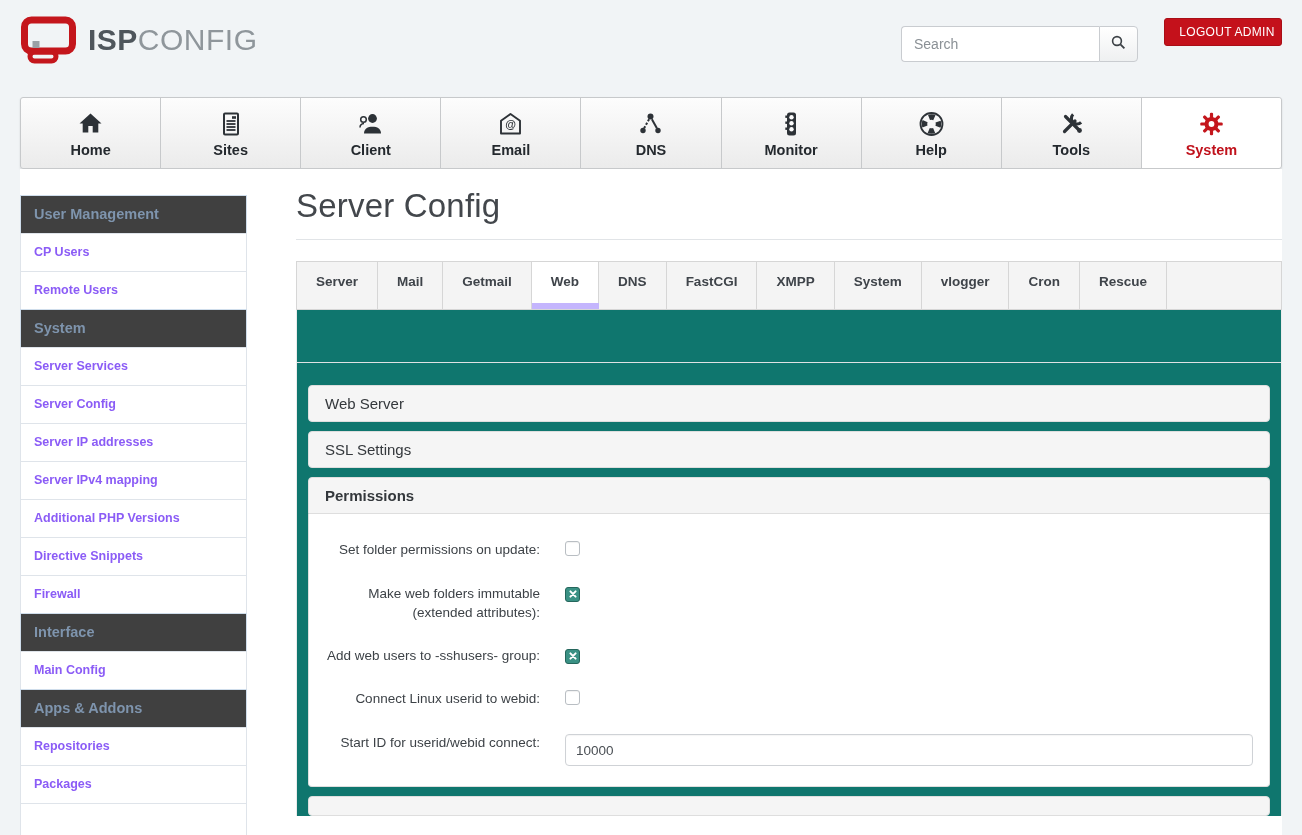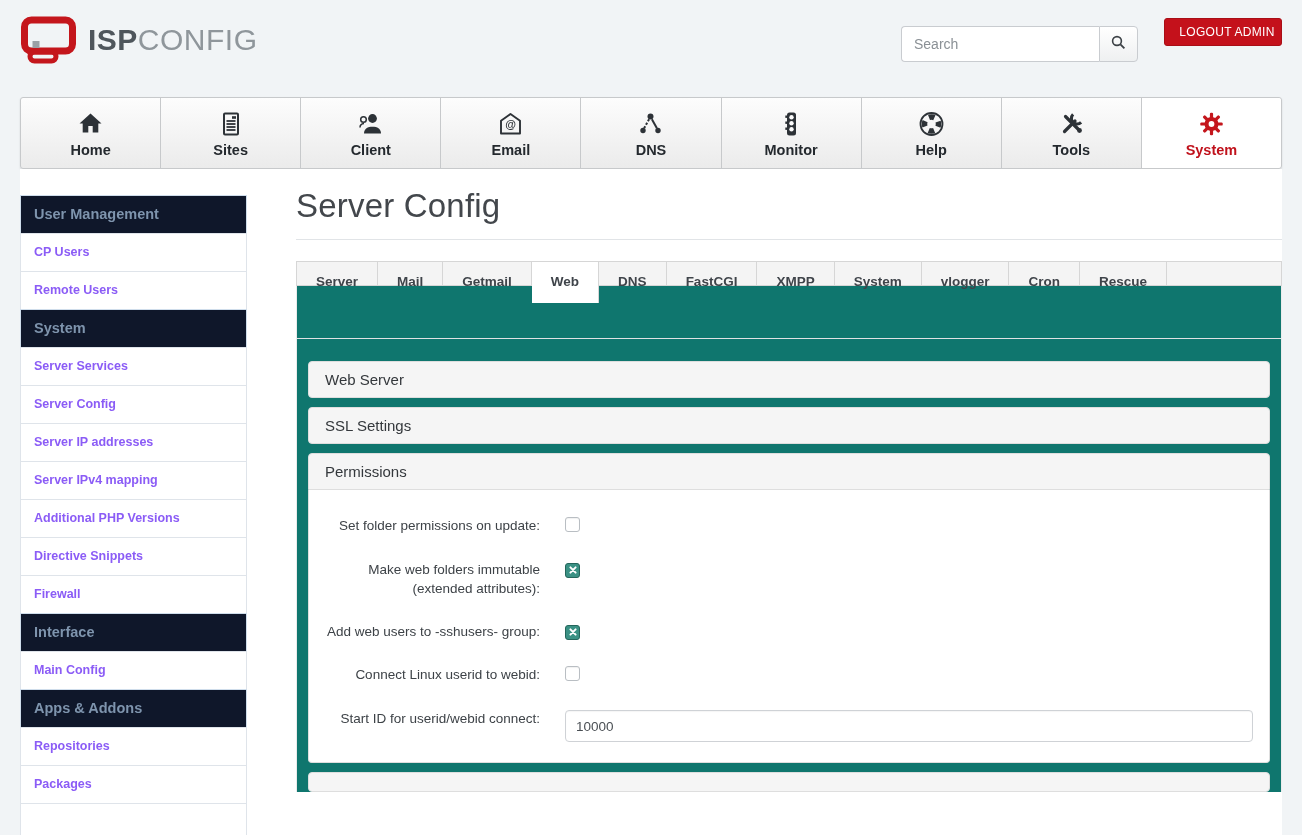--- a/index.html
+++ b/index.html
@@ -58,48 +58,48 @@
   
   .content {
     margin:0 20px; background:#fff; height:666px; overflow:hidden;
     display:flex; padding-top:26px;
   }
   
   .sidebar { width:227px; flex:none; }
   .side-row { margin-top:-1px; }
   .side-row:first-child { margin-top:0; }
   .side-header {
-    background:#0f172a; border:1px solid #cfddeb; color:#7e94ad;
+    background:#404040; border:1px solid #cfddeb; color:#7e94ad;
     font-size:14.5px; font-weight:bold; padding:10px 13px; height:39px; cursor:default;
   }
   .side-item {
     background:#fff; border:1px solid #dfe4ea; color:#8b5cf6;
     font-size:12.5px; font-weight:bold; padding:11px 13px; height:39px; cursor:pointer;
   }
   
   .main { flex:1; margin-left:49px; }
   .page-title { font-size:33px; font-weight:400; color:#43474c; margin:-8px 0 14px; letter-spacing:.2px; }
   .title-rule { border:0; border-top:1px solid #e1e4e7; margin:0 0 21px; }
   
-  .tabstrip { display:flex; border:1px solid #d6d6d6; background:#c4b5fd; height:25px; }
+  .tabstrip { display:flex; border:1px solid #d6d6d6; background:#c4b5fd; height:49px; }
   .tab {
     padding:0 19px; line-height:39px; font-size:13.5px; font-weight:bold;
     color:#3f444a; border-right:1px solid #d6d6d6; background:#f4f4f4; cursor:pointer;
   }
   .tab.active { background:#fff; height:41px; margin-bottom:-1px; position:relative; z-index:2; }
   .tab-filler { flex:1; background:#f4f4f4; }
   .tabcontent { border-left:1px solid #ebebeb; border-right:1px solid #ebebeb; background:#0f766e; padding:0 11px; }
   .toolbar-space { height:53px; border-bottom:1px solid #dfe1e3; margin:0 -11px 22px; }
   
   .panel { margin-bottom:9px; }
   .panel-head {
     border:1px solid #dedede; background:#f5f5f5; border-radius:4px;
     padding:9px 16px; font-size:15px; color:#34383c; cursor:pointer;
   }
-  .panel.expanded .panel-head { border-radius:4px 4px 0 0; }
+  .panel.expanded .panel-head { border-radius:4px 4px 0 0;font-weight:bold; }
   .panel-body {
     border:1px solid #dedede; border-top:none; border-radius:0 0 4px 4px;
     background:#fff; padding:26px 16px 20px;
   }
   
   .form-row { display:flex; margin-bottom:24px; }
   .form-label { width:215px; flex:none; text-align:right; font-size:13.5px; color:#3d4247; line-height:19px; }
   .form-ctrl { margin-left:25px; padding-top:1px; }
   .cb {
     width:15px; height:15px; border:1px solid #b9bec3; border-radius:3px;

